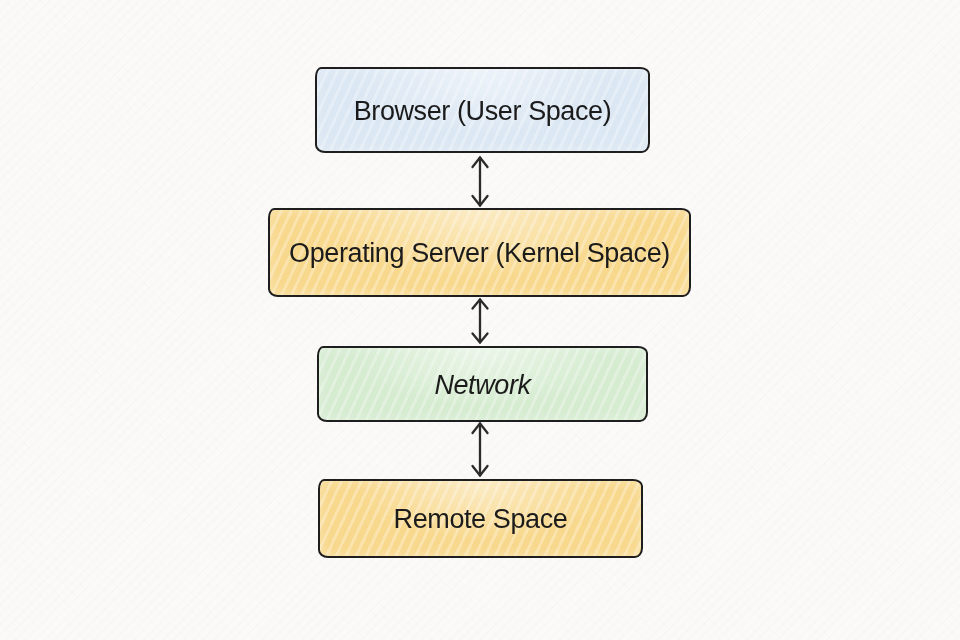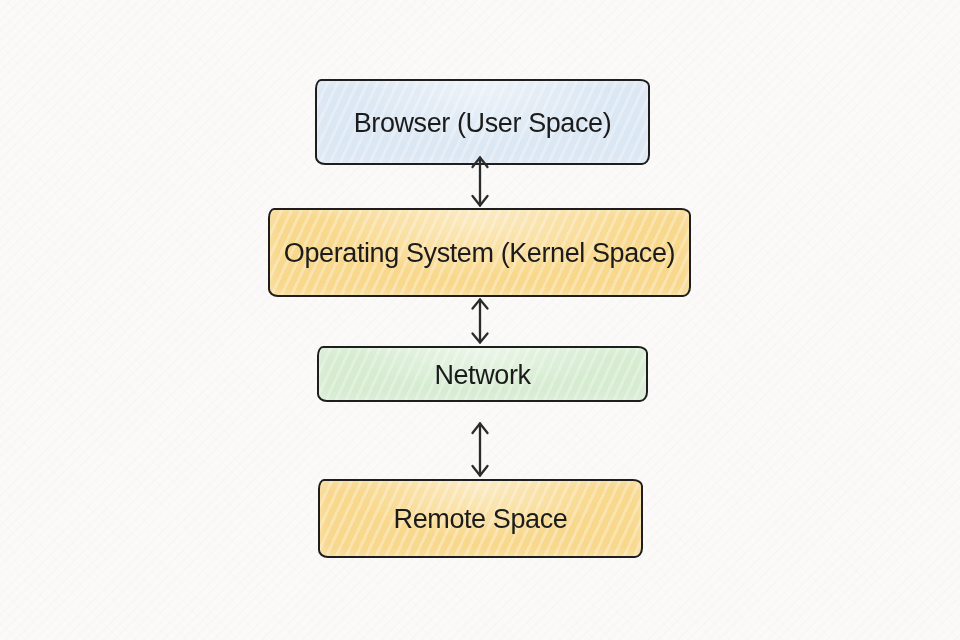--- a/index.html
+++ b/index.html
@@ -36,55 +36,55 @@
       radial-gradient(ellipse at 50% 10%, rgba(255,255,255,0.45) 0%, transparent 55%);
     box-shadow: inset 0 0 12px rgba(255,255,255,0.35);
   }
   .node .label {
     padding: 0 6px;
     white-space: nowrap;
     transform: translateY(1px);
   }
   #node-browser { left: 315px; top: 67px;  width: 335px; height: 86px; }
   #node-os      { left: 268px; top: 208px; width: 423px; height: 89px; }
-  #node-network { left: 317px; top: 346px; width: 331px; height: 56px; }
+  #node-network { left: 317px; top: 346px; width: 331px; height: 76px; font-style: italic; }
   #node-server  { left: 318px; top: 479px; width: 325px; height: 79px; }
 
   .arrow {
     position: absolute;
     left: 468px;
     width: 24px;
     color: #2b2b2b;
   }
   #arrow-browser-os { top: 155px; height: 53px; }
   #arrow-os-network { top: 297px; height: 48px; }
   #arrow-network-server { top: 421px; height: 57px; }
   .arrow svg { display: block; width: 100%; height: 100%; }
 </style>
 </head>
 <body>
 
 <div class="canvas" style="background-color: rgb(251, 250, 249);">
 
-  <div class="node" id="node-browser" style="background-color: rgb(219, 231, 243); margin-top: 12px;">
+  <div class="node" id="node-browser" style="background-color: rgb(219, 231, 243);">
     <span class="label">Browser (User Space)</span>
   </div>
 
   <div class="arrow" id="arrow-browser-os" style="color: rgb(43, 43, 43);">
     <svg viewBox="0 0 24 53" preserveAspectRatio="none" aria-hidden="true">
       <g stroke="currentColor" stroke-width="2.3" fill="none" stroke-linecap="round" stroke-linejoin="round">
         <line x1="12" y1="2.5" x2="12" y2="50.5"></line>
         <path d="M4.5,12 L12,2.5 L19.5,12"></path>
         <path d="M4.5,41 L12,50.5 L19.5,41"></path>
       </g>
     </svg>
   </div>
 
   <div class="node" id="node-os" style="background-color: rgb(248, 216, 140);">
-    <span class="label">Operating System (Kernel Space)</span>
+    <span class="label">Operating Server (Kernel Space)</span>
   </div>
 
   <div class="arrow" id="arrow-os-network" style="color: rgb(43, 43, 43);">
     <svg viewBox="0 0 24 48" preserveAspectRatio="none" aria-hidden="true">
       <g stroke="currentColor" stroke-width="2.3" fill="none" stroke-linecap="round" stroke-linejoin="round">
         <line x1="12" y1="2.5" x2="12" y2="45.5"></line>
         <path d="M4.5,11.5 L12,2.5 L19.5,11.5"></path>
         <path d="M4.5,36.5 L12,45.5 L19.5,36.5"></path>
       </g>
     </svg>

